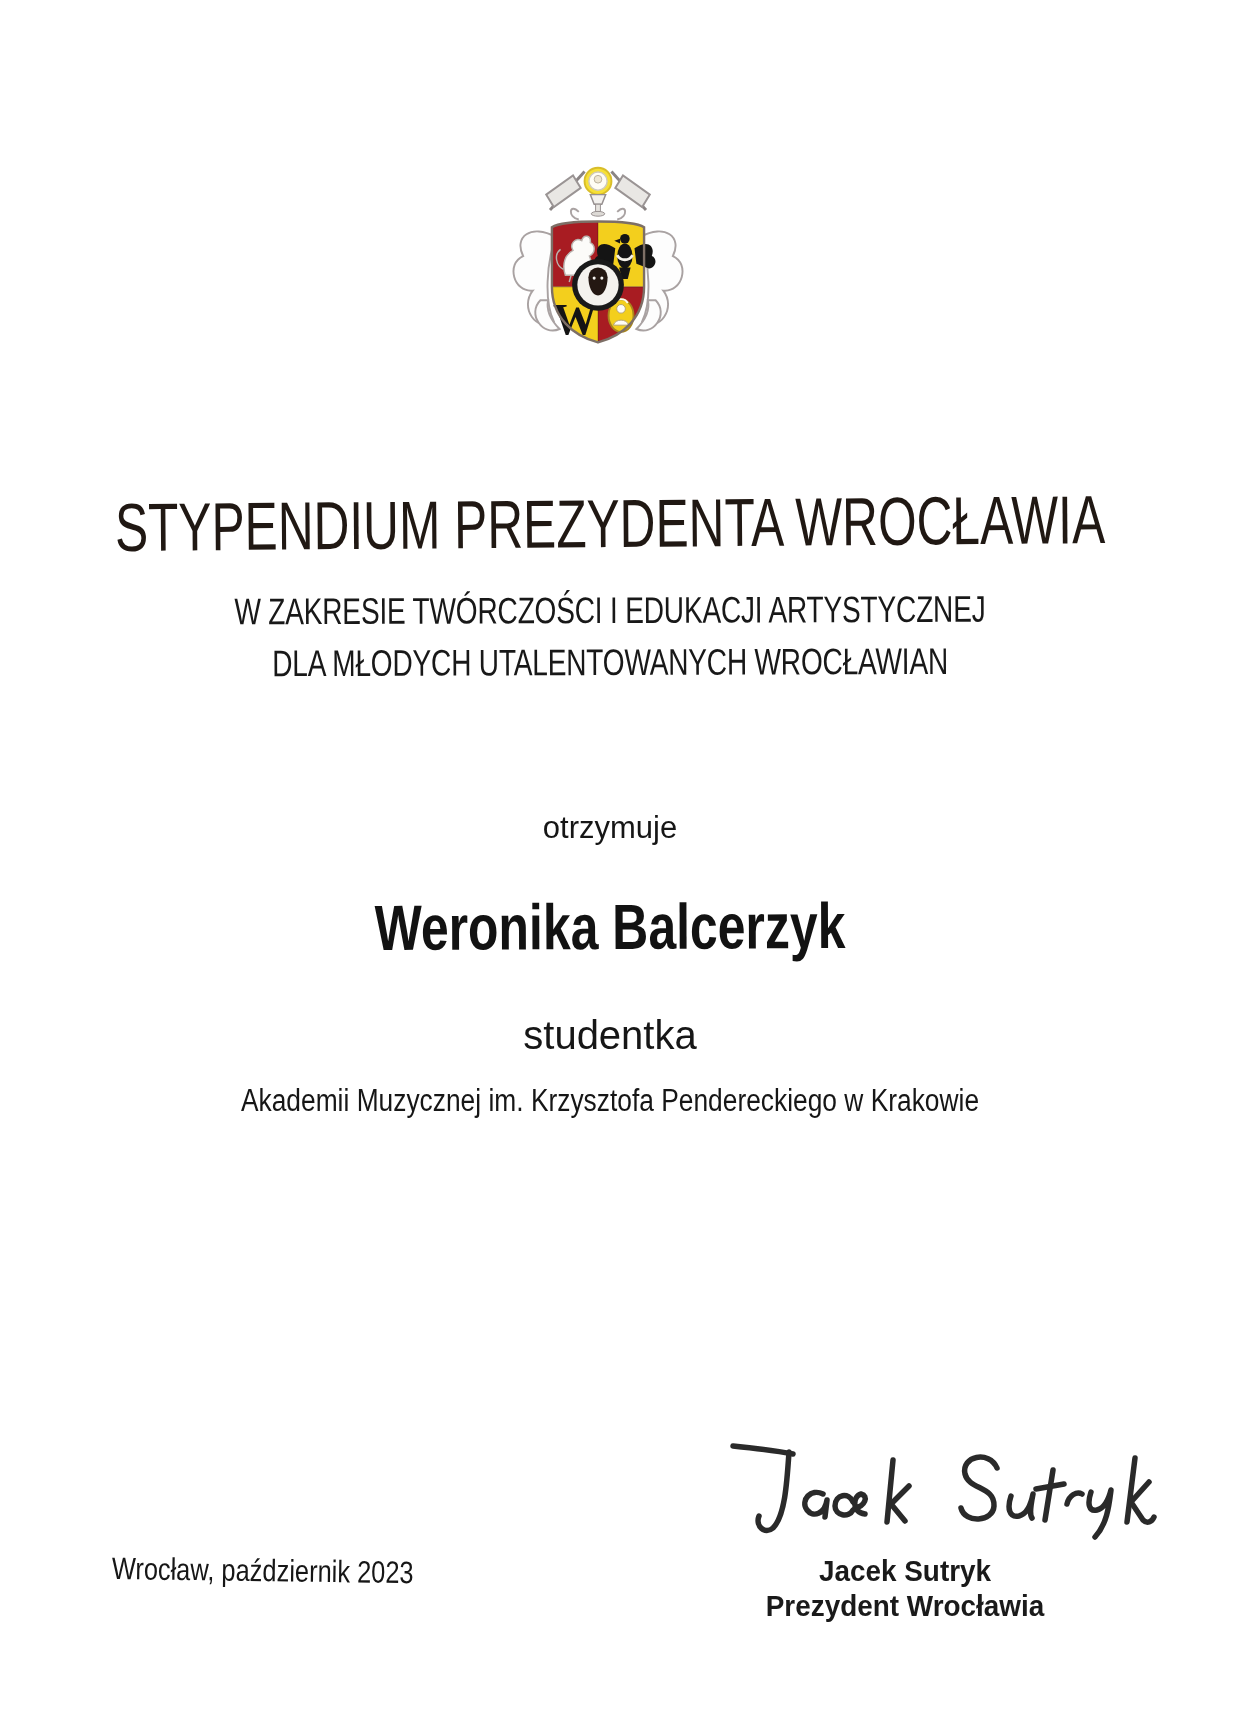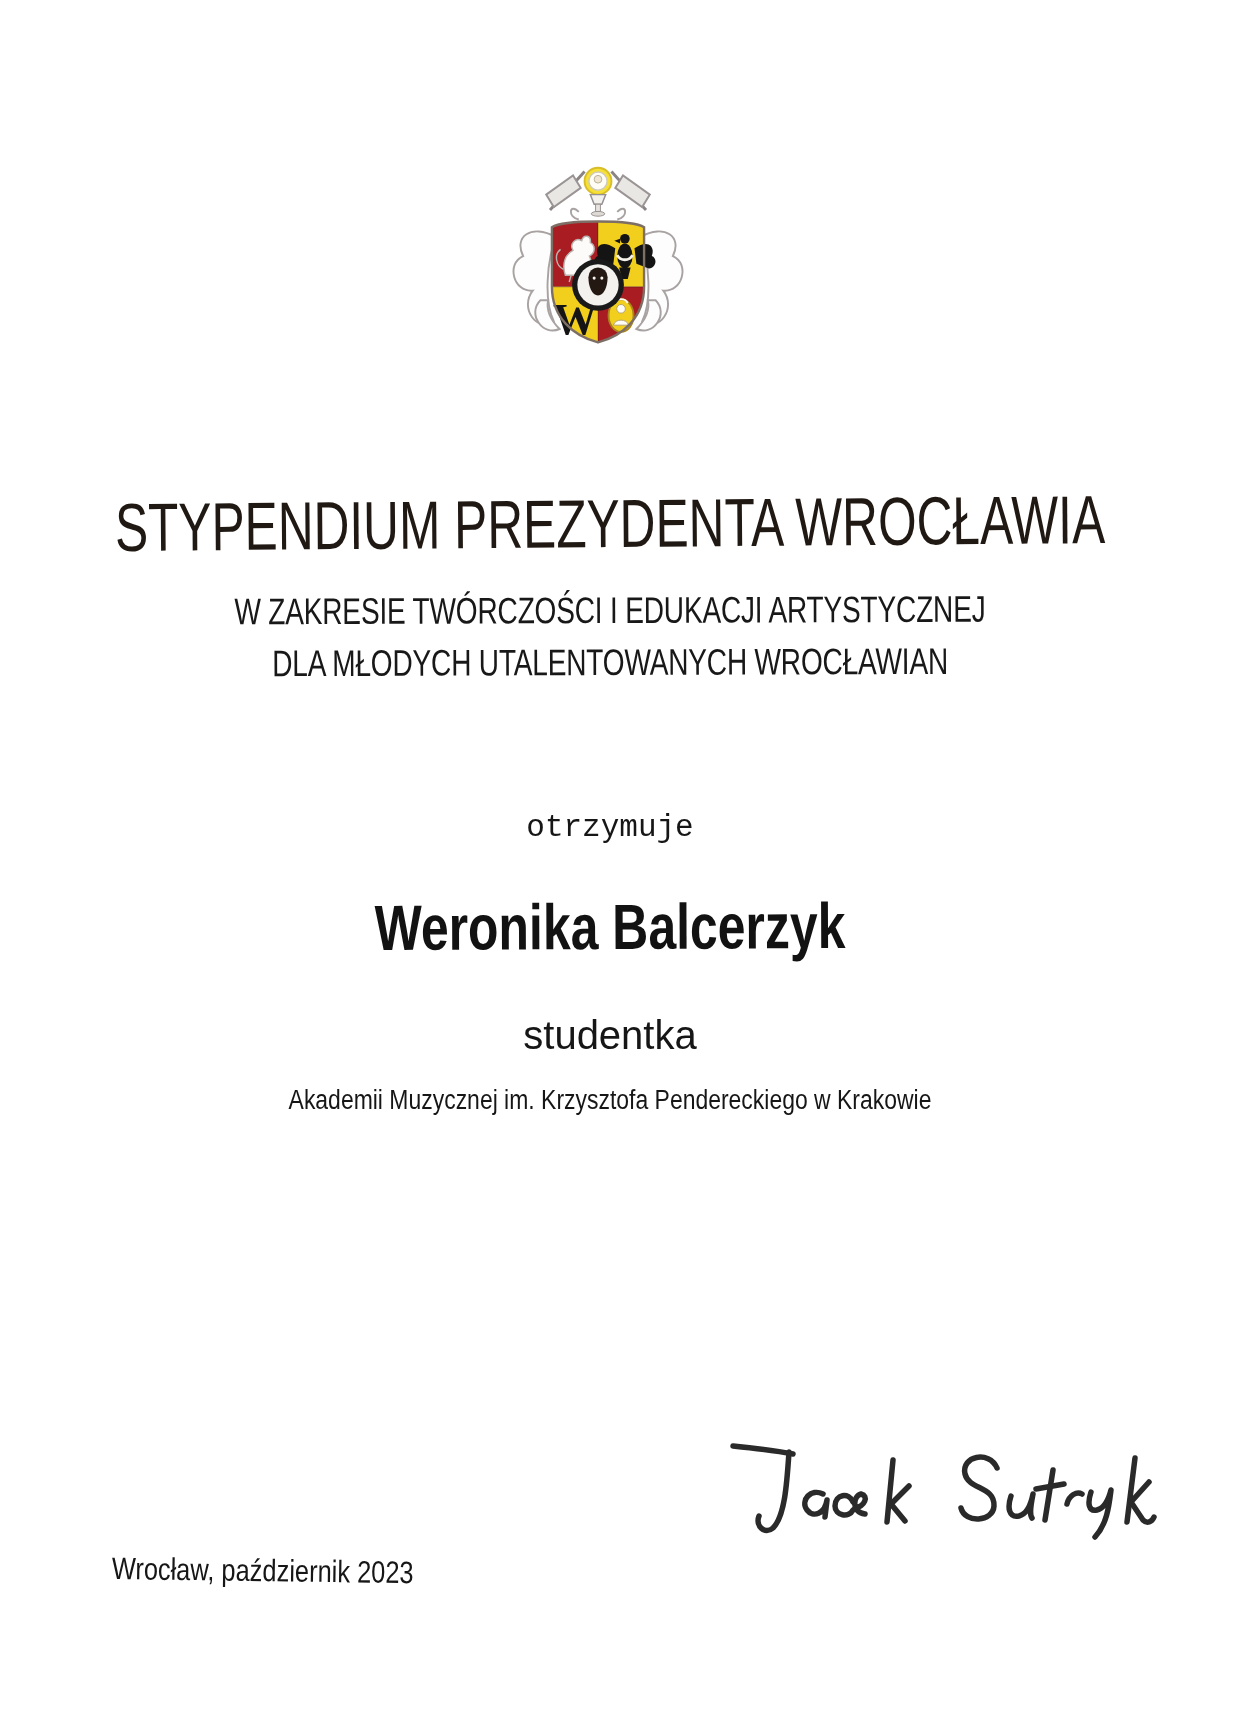--- a/index.html
+++ b/index.html
@@ -9,26 +9,26 @@
   }
   .abs{position:absolute;}
   .cx{position:absolute;left:calc(50% - 10px);transform:translateX(-50%);white-space:nowrap;}
   .squeeze{display:inline-block;white-space:nowrap;transform-origin:center;}
   .title{top:489px;font-size:68px;line-height:68px;font-weight:400;color:#201813;
          transform:translateX(-50%) rotate(-0.45deg);}
   .title .squeeze{transform:scaleX(0.73);}
   .scope{top:585px;font-size:37px;line-height:52px;text-align:center;color:#181818;
          transform:translateX(-50%) rotate(-0.2deg);}
   .scope .squeeze{transform:scaleX(0.76);letter-spacing:-0.3px;}
-  .receives{top:812px;font-size:31px;line-height:31px;color:#161616;font-family:Liberation Mono, monospace;}
+  .receives{top:812px;font-size:31px;line-height:31px;color:#161616;}
   .name{top:895px;font-size:64px;line-height:64px;font-weight:700;color:#121212;
         transform:translateX(-50%) rotate(-0.25deg);}
   .name .squeeze{transform:scaleX(0.78);}
   .role{top:1020px;font-size:40px;line-height:31px;color:#161616;}
-  .institution{top:1085px;font-size:27px;line-height:31px;color:#161616;}
+  .institution{top:1085px;font-size:31px;line-height:31px;color:#161616;}
   .institution .squeeze{transform:scaleX(0.85);}
   .placedate{left:112px;top:1553px;font-size:31px;line-height:31px;color:#161616;
              transform-origin:left top;transform:rotate(0.8deg);white-space:nowrap;}
   .placedate .squeeze{transform:scaleX(0.82);transform-origin:left center;}
   .signatory{left:calc(50% + 285px);top:1553px;font-size:30px;line-height:35px;
              font-weight:700;text-align:center;color:#1a1a1a;
              transform:translateX(-50%);white-space:nowrap;}
   .signatory .squeeze{transform:scaleX(0.93);}
   .crest-box{left:502px;top:156px;width:192px;height:202px;}
   .sig-box{left:715px;top:1424px;width:460px;height:130px;}
@@ -177,14 +177,20 @@
         <path d="M420,34 L412,98"></path>
         <path d="M434,58 L416,78 L428,96 C432,100 437,98 439,93"></path>
       </g>
     </svg>
   </div>
 
   <div class="abs placedate">
     <span class="squeeze">Wrocław, październik 2023</span>
   </div>
 
+  <div class="abs signatory">
+    <span class="squeeze">
+      <div>Jacek Sutryk</div>
+      <div>Prezydent Wrocławia</div>
+    </span>
+  </div>
 
 </div>
 
 </body></html>

